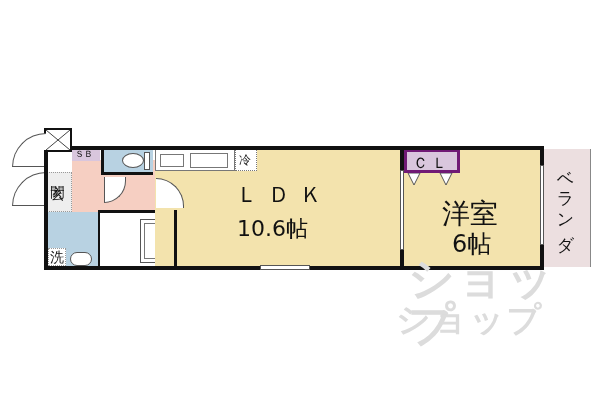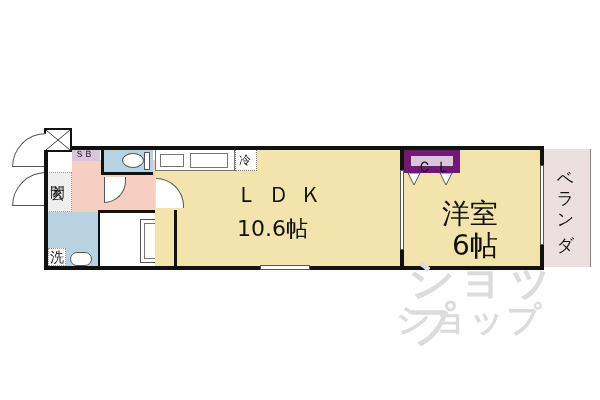--- a/index.html
+++ b/index.html
@@ -60,30 +60,30 @@
   <div class="abs" style="left:235px;top:149px;width:22px;height:22px;background:#fff;border:1px dotted #777;">
     <span class="label" style="left:3px;top:4px;font-size:12px;">冷</span>
   </div>
 
   <div class="door-arc" style="left:156px;top:178px;width:28px;height:30px;border-radius:0 28px 0 0;border-bottom:none;border-left:none;background:#fff;"></div>
 
   <span class="label" style="left:236px;top:184px;font-size:22px;letter-spacing:10px;">ＬＤＫ</span>
   <span class="label" style="left:237px;top:218px;font-size:22px;">10.6帖</span>
 
   <div class="abs" style="left:404px;top:149px;width:137px;height:118px;background:#f3e3ad;"></div>
-  <div class="abs" style="left:404px;top:149px;width:56px;height:24px;background:#d9c6dd;border:7px solid #701a75;">
+  <div class="abs" style="left:404px;top:149px;width:56px;height:24px;background:#d9c6dd;border:3px solid #701a75;">
     <span class="label" style="left:6px;top:4px;font-size:15px;letter-spacing:4px;">ＣＬ</span>
   </div>
   <svg class="abs" style="left:406px;top:173px" width="52" height="14">
       <polygon points="2,0 14,0 8,12" fill="#fff" stroke="#555"></polygon>
       <polygon points="34,0 46,0 40,12" fill="#fff" stroke="#555"></polygon>
     </svg>
 
   <span class="label" style="left:442px;top:200px;font-size:28px;text-align:center;">洋室</span>
-  <span class="label" style="left:452px;top:232px;font-size:28px;">6帖</span>
+  <span class="label" style="left:452px;top:232px;font-size:24px;">6帖</span>
 
   <div class="abs" style="left:543px;top:149px;width:48px;height:118px;background:#ecdfe0;border-right:1px solid #888;">
     <span class="label" style="left:14px;top:10px;font-size:17px;writing-mode:vertical-rl;letter-spacing:2px;">ベランダ</span>
   </div>
 
   <div class="abs wall" style="left:72px;top:146px;width:472px;height:4px;"></div>
   <div class="abs wall" style="left:44px;top:266px;width:500px;height:4px;"></div>
   <div class="abs wall" style="left:44px;top:150px;width:4px;height:120px;"></div>
   <div class="abs wall" style="left:400px;top:150px;width:4px;height:117px;"></div>
   <div class="abs wall" style="left:540px;top:150px;width:4px;height:117px;"></div>

